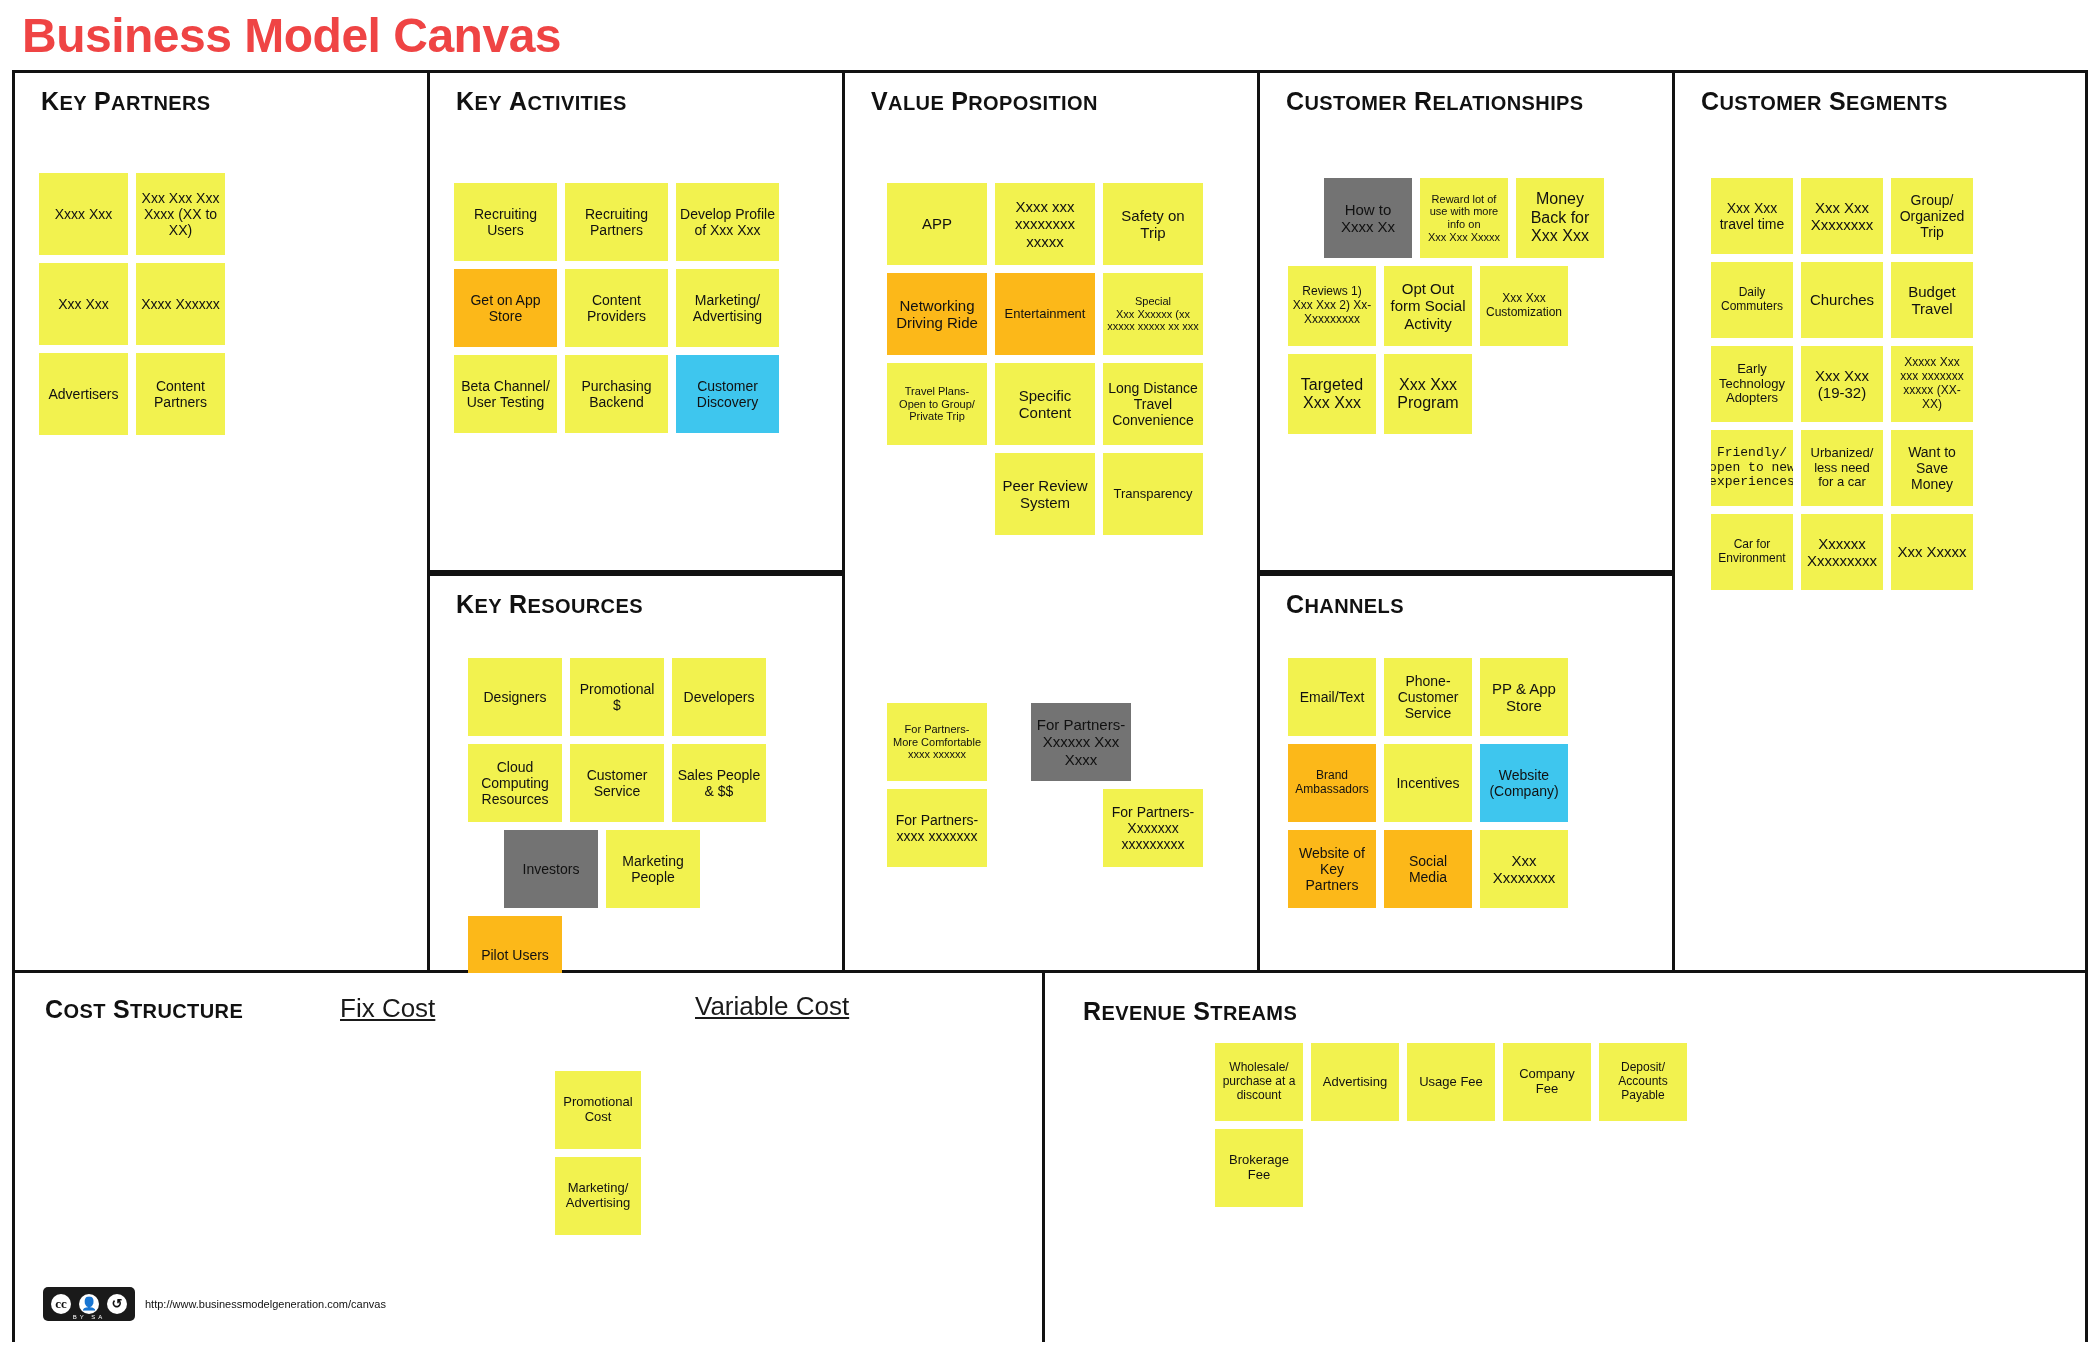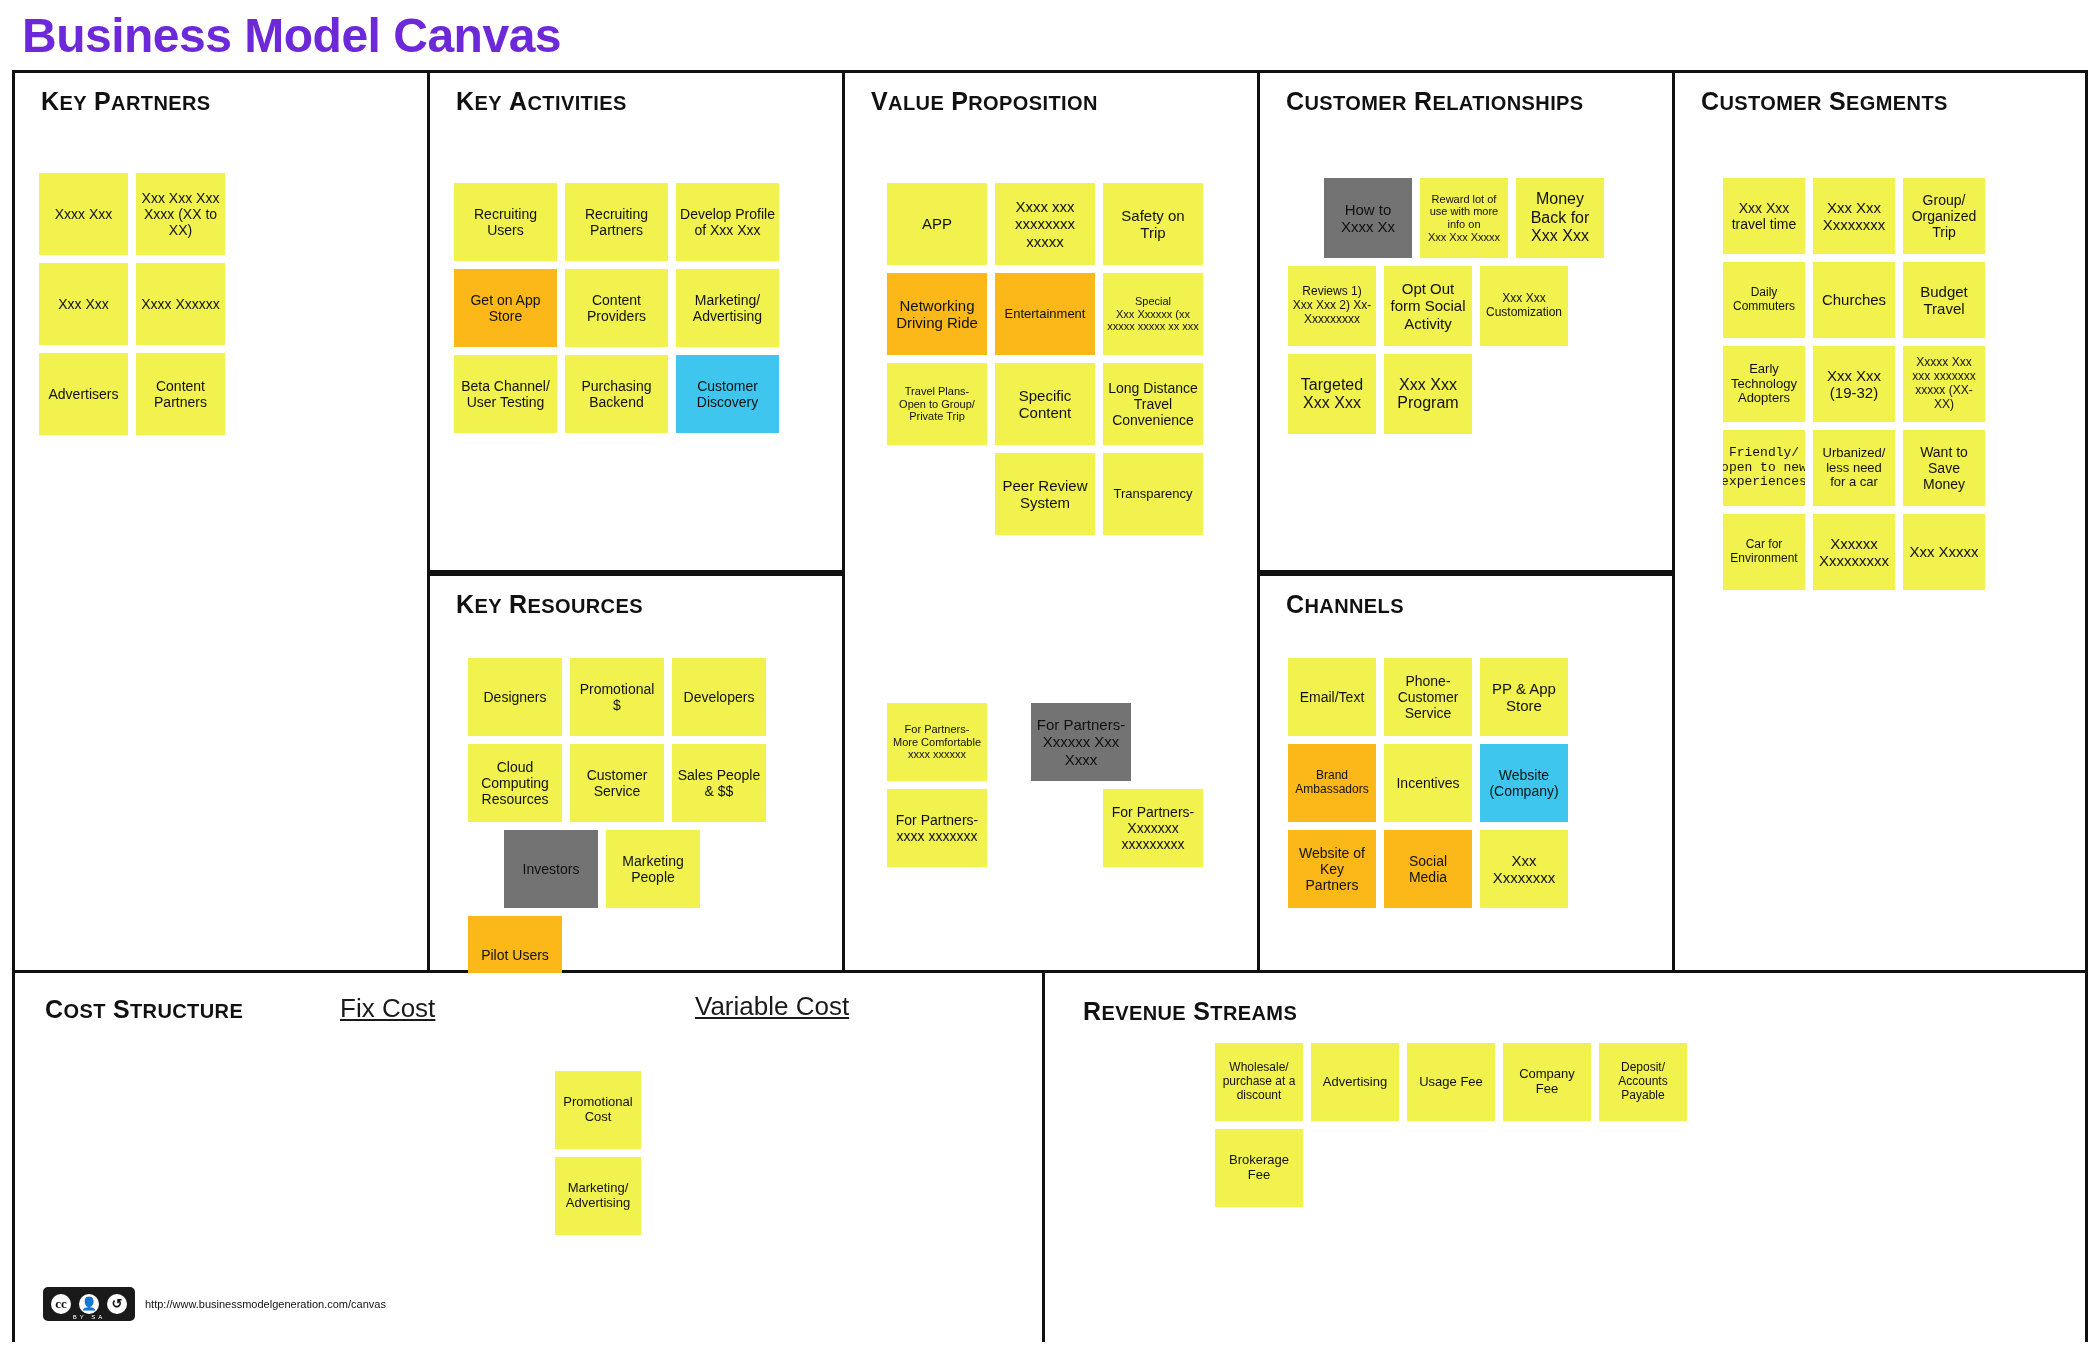--- a/index.html
+++ b/index.html
@@ -17,21 +17,21 @@
     background: #fff;
   }
 
   
   .page-title {
     position: absolute;
     left: 22px; top: 8px;
     font-size: 48px;
     font-weight: 700;
     letter-spacing: -0.5px;
-    color: #6d28d9;
+    color: #ef4444;
     font-family: "Liberation Sans", sans-serif;
   }
 
   
   .frame {
     position: absolute;
     left: 12px; top: 70px;
     width: 2076px; height: 1272px;
     border: 3px solid #111;
     background: #fff;
@@ -361,21 +361,21 @@
             <span style="white-space: pre-line;">Social Media</span>
           </div>
           <div class="note " style="width: 88px; height: 78px; font-size: 15px;">
             <span style="white-space: pre-line;">Xxx Xxxxxxxx</span>
           </div>
         </div>
     </div>
 
     <div class="block bb" style="left:1660px; top:0; width:410px; height:900px;">
       <div class="block-title"><span class="sc"><span class="big">C</span><span class="small">USTOMER</span></span> <span class="sc"><span class="big">S</span><span class="small">EGMENTS</span></span></div>
-      <div class="notes" style="left:48px; top:105px; width:350px; gap:8px;">
+      <div class="notes" style="left:36px; top:105px; width:350px; gap:8px;">
           <div class="note " style="width: 82px; height: 76px; font-size: 14px;">
             <span style="white-space: pre-line;">Xxx Xxx travel time</span>
           </div>
           <div class="note " style="width: 82px; height: 76px; font-size: 15px;">
             <span style="white-space: pre-line;">Xxx Xxx Xxxxxxxx</span>
           </div>
           <div class="note " style="width: 82px; height: 76px; font-size: 14px;">
             <span style="white-space: pre-line;">Group/ Organized Trip</span>
           </div>
           <div class="note " style="width: 82px; height: 76px; font-size: 12px;">

